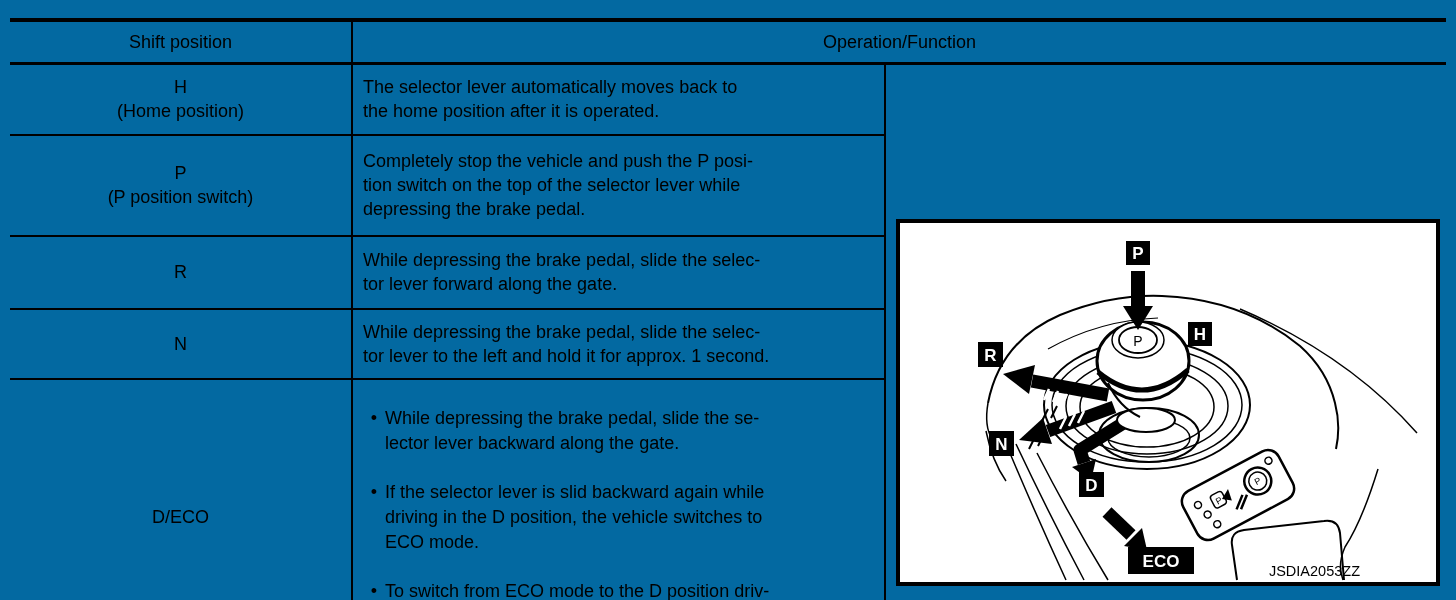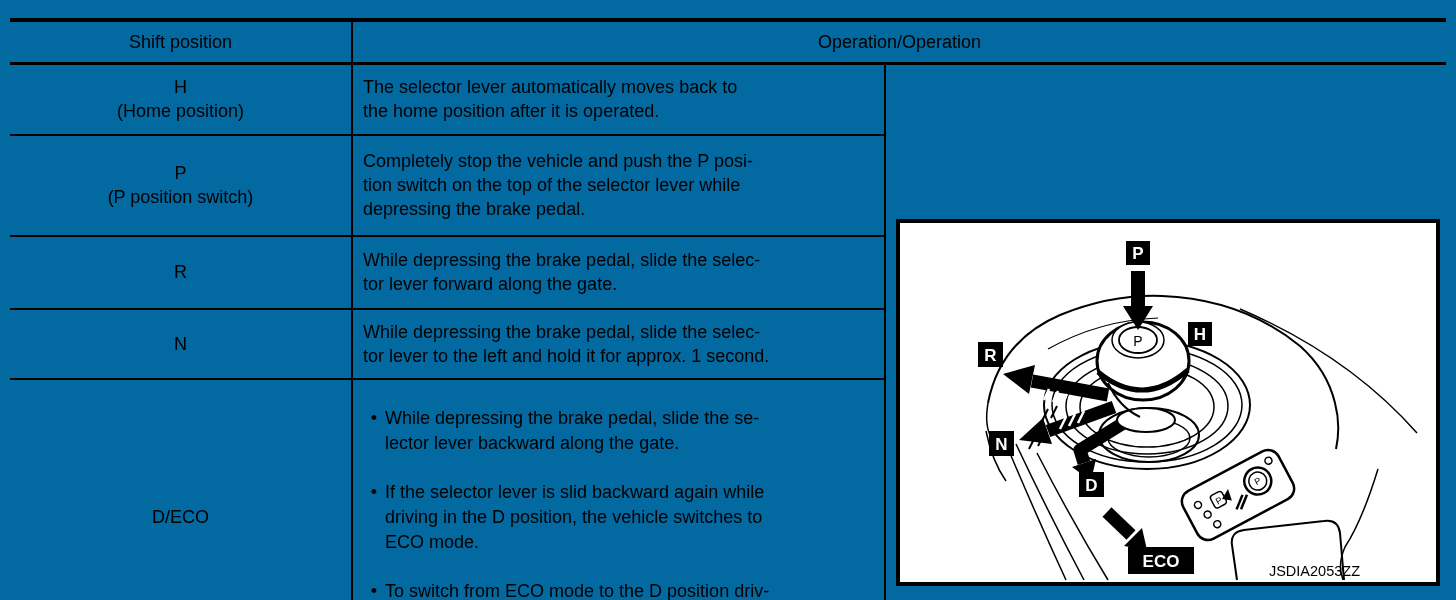--- a/index.html
+++ b/index.html
@@ -29,21 +29,21 @@
 <div class="page">
   <table class="shift">
     <colgroup>
         <col style="width:342px">
         <col style="width:533px">
         <col style="width:561px">
       </colgroup>
     <tbody>
         <tr>
       <td class="hdr c1">Shift position</td>
-      <td class="hdr" colspan="2">Operation/Operation</td>
+      <td class="hdr" colspan="2">Operation/Function</td>
     </tr>
     <tr style="height:71px">
       <td class="pos">H
 (Home position)</td>
       <td class="op">The selector lever automatically moves back to
 the home position after it is operated.</td>
       <td class="figcell" rowspan="5">
         <div class="figbox">
           <svg width="536" height="359" viewBox="0 0 536 359">
 

